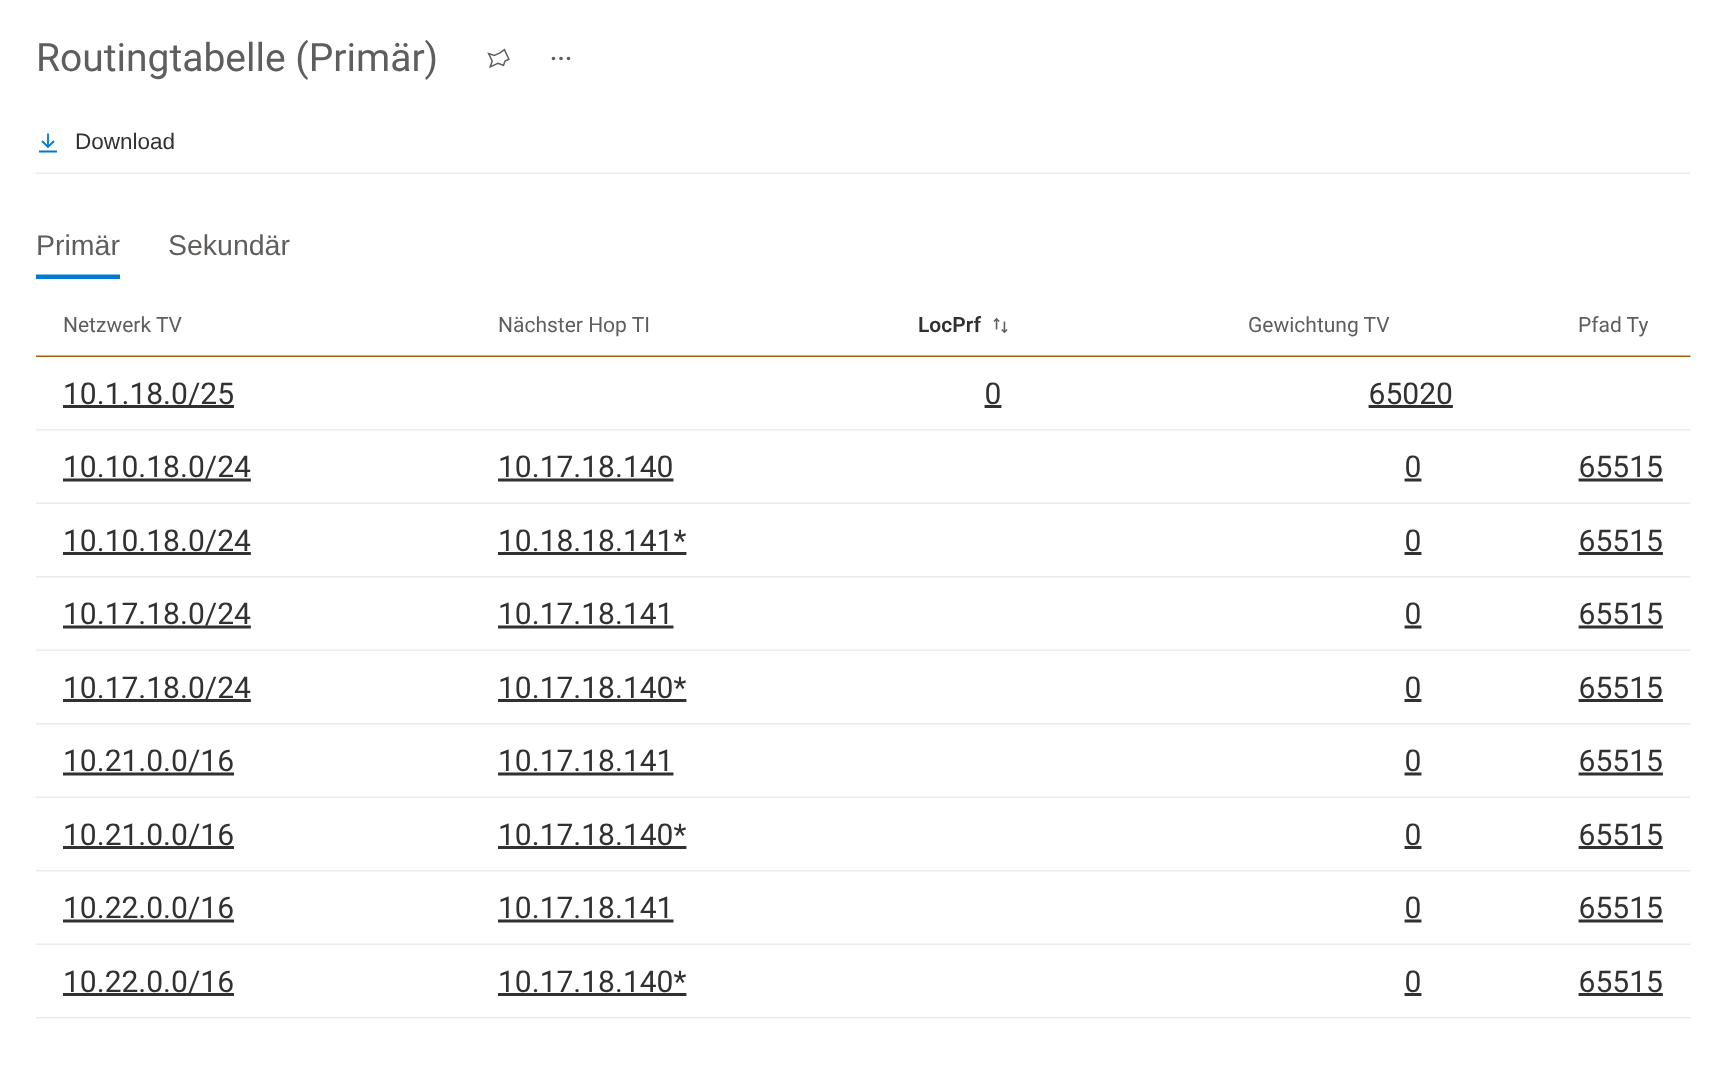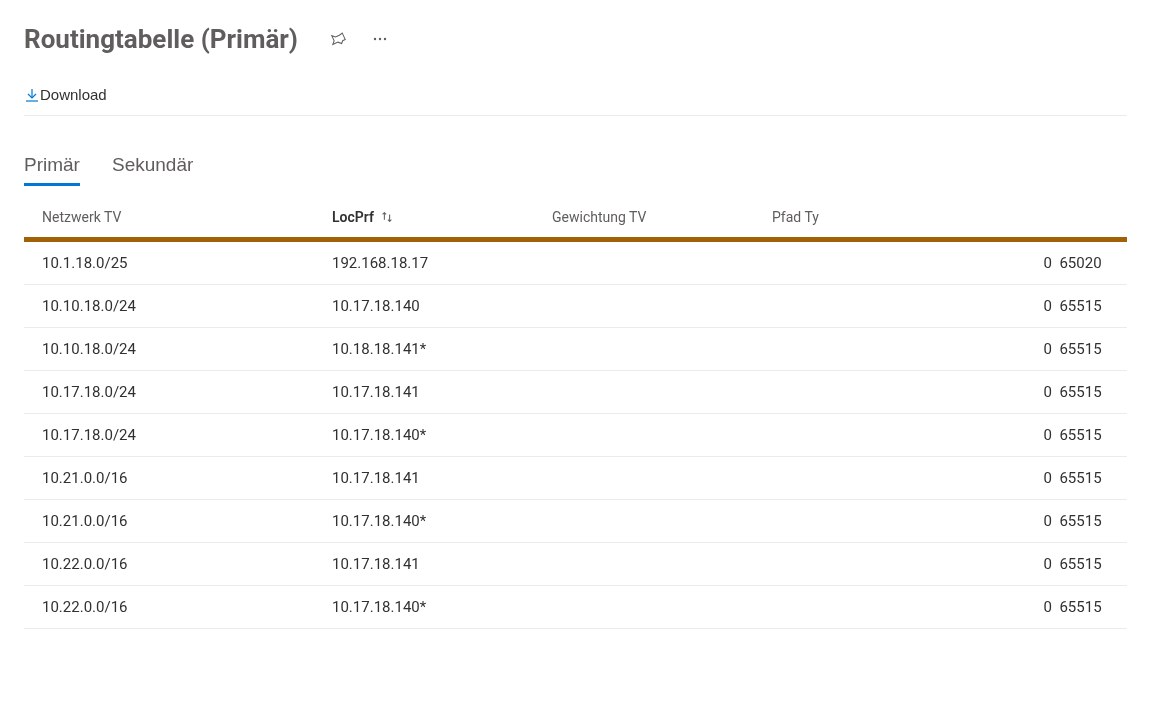--- a/index.html
+++ b/index.html
@@ -19,21 +19,21 @@
     .container {
       padding: 0 24px;
     }
     .header {
       display: flex;
       align-items: center;
       padding: 24px 0 18px 0;
     }
     .page-title {
       font-size: 26px;
-      font-weight: 700;
+      font-weight: 400;
       color: #605e5c;
       margin-right: 28px;
     }
     .header-icons {
       display: flex;
       align-items: center;
       gap: 18px;
     }
     .icon-button {
       background: none;
@@ -53,20 +53,21 @@
       align-items: center;
       padding: 12px 0 10px 0;
       border-bottom: 1px solid #edebe9;
     }
     .download-button {
       background: none;
       border: none;
       cursor: pointer;
       display: flex;
       align-items: center;
+      gap: 10px;
       font-size: 15px;
       color: #323130;
       padding: 2px 0;
     }
     .download-icon-wrap {
       color: #0078d4;
       display: flex;
       align-items: center;
     }
     .tabs {
@@ -99,21 +100,21 @@
       background: #0078d4;
     }
     .table {
       width: 100%;
       margin-top: 22px;
     }
     .thead {
       display: flex;
       align-items: center;
       padding: 0 18px 12px 18px;
-      border-bottom: 5px solid #a16207;
+      border-bottom: 1px solid #a16207;
       margin-top: 24px;
     }
     .th {
       font-size: 14px;
       color: #605e5c;
       font-weight: 400;
       display: flex;
       align-items: center;
       gap: 6px;
     }
@@ -122,32 +123,33 @@
       font-weight: 600;
       cursor: pointer;
     }
     .sort-icon {
       display: inline-flex;
       color: #605e5c;
     }
     .col-network { width: 290px; }
     .col-nexthop { width: 280px; }
     .col-locprf  { width: 220px; text-align: center; }
-    .col-weight  { width: 220px; text-align: right; }
+    .col-weight  { width: 220px; text-align: center; }
     .col-path    { flex: 1; text-align: center; }
     .trow {
       display: flex;
       align-items: center;
       padding: 12px 18px;
       border-bottom: 1px solid #edebe9;
       font-size: 15px;
       color: #323130;
     }
     .td {
-      font-size: 15px;
+      font-size: 20px;
+      text-decoration: underline;
     }
   </style>
 </head>
 <body>
 
 <div class="container">
   <div class="header">
     <h1 class="page-title">Routingtabelle (Primär)</h1>
     <div class="header-icons">
       <button class="icon-button">
@@ -183,39 +185,39 @@
   </div>
 
   <div class="tabs">
     <button class="tab active">Primär</button>
     <button class="tab">Sekundär</button>
   </div>
 
   <div class="table">
     <div class="thead">
       <div class="th col-network">Netzwerk TV</div>
+      <div class="th col-nexthop">Nächster Hop TI</div>
       <div class="th col-locprf sortable">
         <span>LocPrf</span>
         <span class="sort-icon">
           <svg width="14" height="14" viewBox="0 0 16 16" fill="none" stroke="currentColor" stroke-width="1.2">
             <path d="M5 11 L5 3"></path>
             <path d="M3 5 L5 3 L7 5"></path>
             <path d="M11 5 L11 13"></path>
             <path d="M9 11 L11 13 L13 11"></path>
           </svg>
         </span>
       </div>
       <div class="th col-weight">Gewichtung TV</div>
       <div class="th col-path">Pfad Ty</div>
     </div>
 
     <div class="tbody" id="tbody">
         <div class="trow">
           <div class="td col-network">10.1.18.0/25</div>
-          <div class="td col-nexthop">192.168.18.17</div>
           <div class="td col-locprf"></div>
           <div class="td col-weight">0</div>
           <div class="td col-path">65020</div>
         </div>
         <div class="trow">
           <div class="td col-network">10.10.18.0/24</div>
           <div class="td col-nexthop">10.17.18.140</div>
           <div class="td col-locprf"></div>
           <div class="td col-weight">0</div>
           <div class="td col-path">65515</div>

